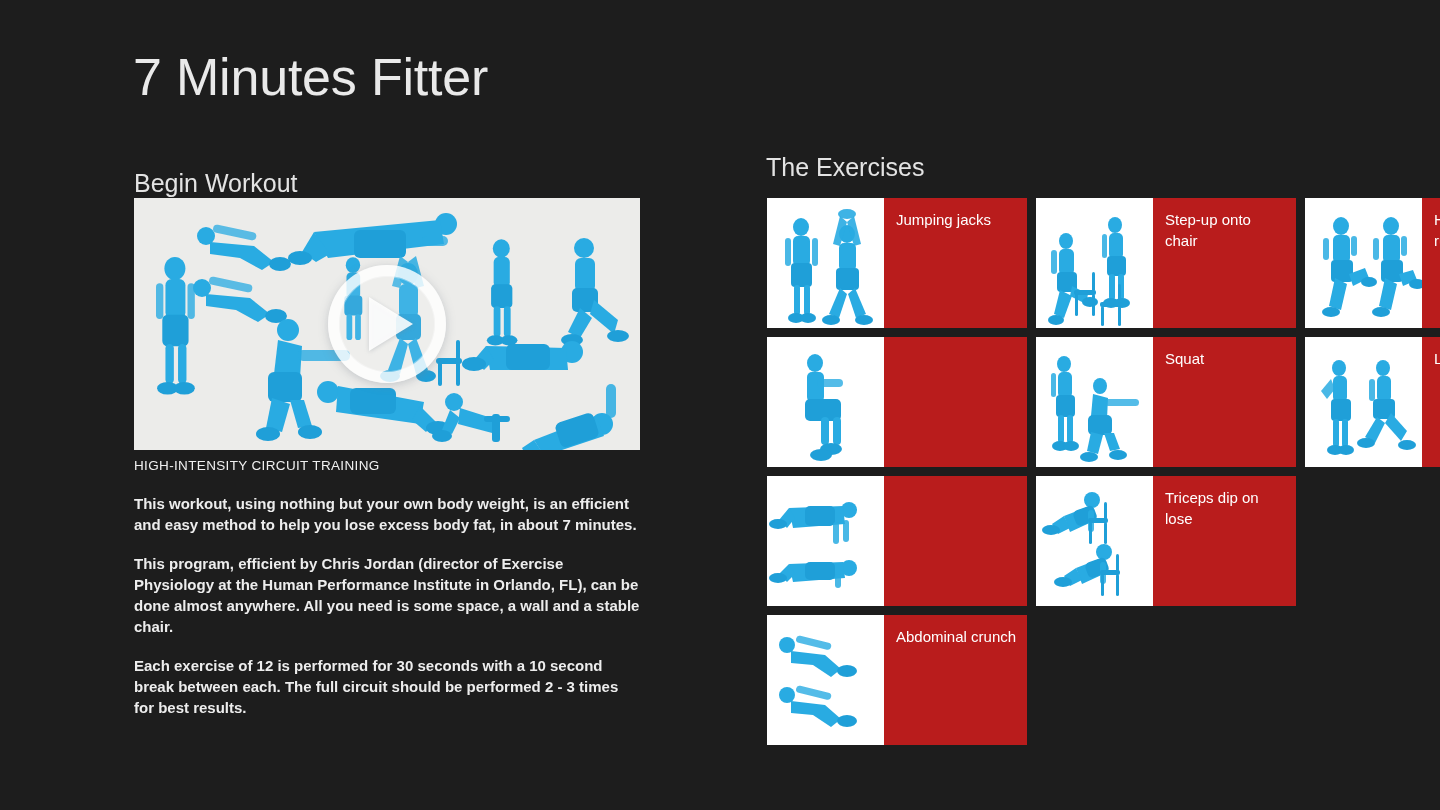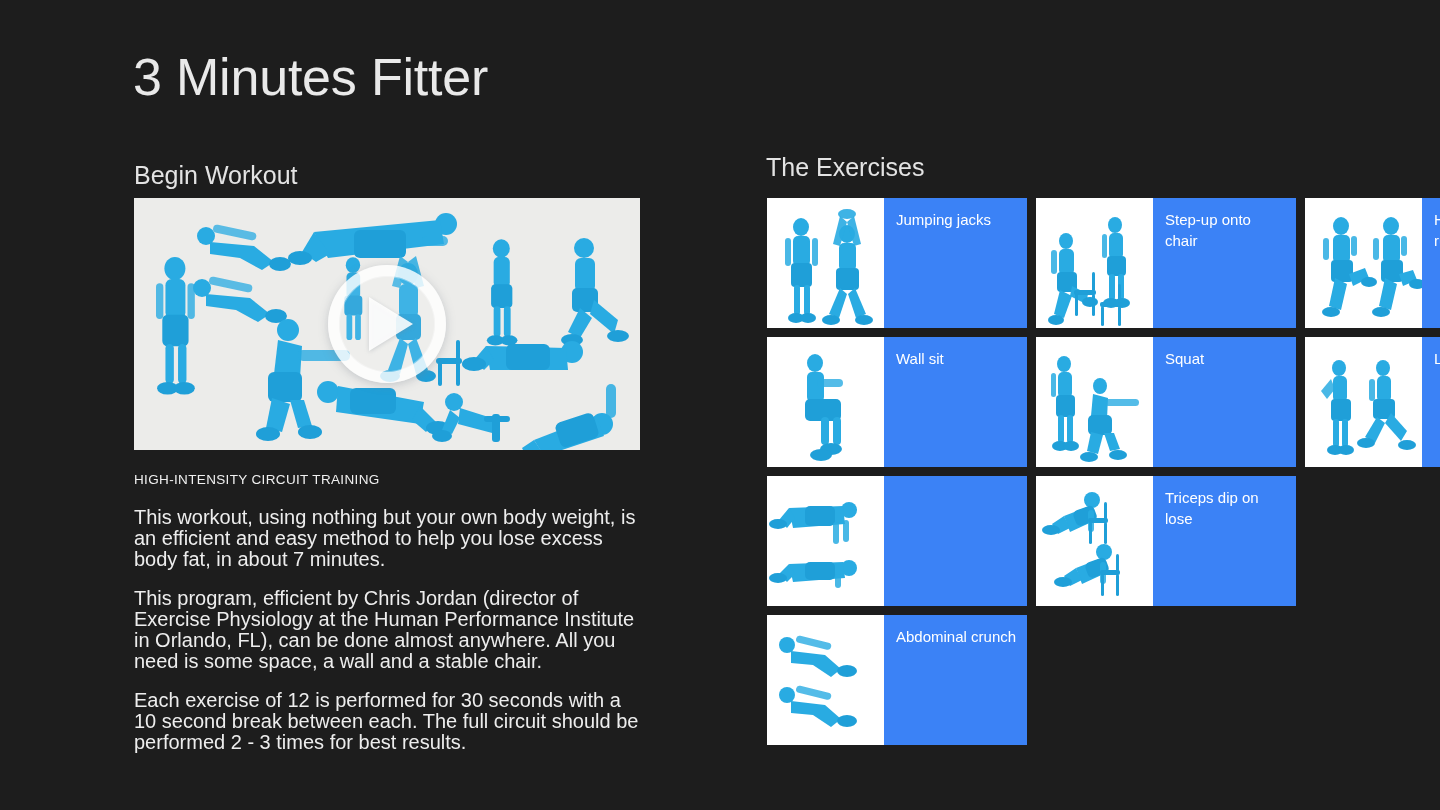--- a/index.html
+++ b/index.html
@@ -35,21 +35,21 @@
 
   
   .section-header {
     position: absolute;
     font-size: 25px;
     font-weight: 300;
     color: #e3e3e3;
     line-height: 1.1;
     white-space: nowrap;
   }
-  .section-header.left  { left: 134px; top: 162px; text-align: right; }
+  .section-header.left  { left: 134px; top: 170px; text-align: right; }
   .section-header.right { left: 766px; top: 154px; }
 
   
   .left-col {
     position: absolute;
     left: 134px;
     top: 198px;
     width: 506px;
   }
 
@@ -85,32 +85,32 @@
     margin-left: -18px;
     margin-top: -27px;
     width: 0; height: 0;
     border-style: solid;
     border-width: 27px 0 27px 44px;
     border-color: transparent transparent transparent rgba(255,255,255,0.88);
     filter: drop-shadow(0 1px 2px rgba(120,130,140,0.35));
   }
 
   .kicker {
-    margin-top: 22px;
+    margin-top: 8px;
     font-size: 13.5px;
     font-weight: 400;
     letter-spacing: 0.35px;
     color: #f0f0f0;
     line-height: 1.25;
   }
 
   .body-para {
     margin-top: 18px;
-    font-size: 20px;
-    font-weight: 400;
+    font-size: 15px;
+    font-weight: 700;
     color: #ededed;
     line-height: 21px;
     max-width: 506px;
   }
 
   
   .tiles {
     position: absolute;
     left: 767px;
     top: 198px;
@@ -119,21 +119,21 @@
   .tile-row {
     display: flex;
     gap: 9px;
     margin-bottom: 9px;
   }
   .tile {
     display: flex;
     width: 260px;
     height: 130px;
     flex: 0 0 auto;
-    background: #3b82f6;
+    background: #b91c1c;
     cursor: pointer;
     overflow: hidden;
   }
   .tile-img {
     width: 117px;
     height: 130px;
     flex: 0 0 117px;
     background: #ffffff;
     position: relative;
     overflow: hidden;
@@ -147,21 +147,21 @@
     color: #ffffff;
     line-height: 21px;
     overflow: hidden;
   }
 </style>
 </head>
 <body>
 
 <div class="app">
 
-  <div class="page-title">3 Minutes Fitter</div>
+  <div class="page-title">7 Minutes Fitter</div>
 
   <div class="section-header left">Begin Workout</div>
 
   <div class="section-header right">The Exercises</div>
 
   <div class="left-col">
 
     <div class="video-thumb">
       <svg viewBox="0 0 506 252" preserveAspectRatio="none">
         <rect x="0" y="0" width="506" height="252" fill="#ececea"></rect>
@@ -429,21 +429,20 @@
               <rect x="12" y="48" width="36" height="22" rx="5" fill="#1f9fd8"></rect>
               <rect x="24" y="28" width="26" height="8" rx="4" opacity="0.8"></rect>
               <rect x="40" y="66" width="8" height="28" rx="4"></rect>
               <rect x="28" y="66" width="8" height="28" rx="4"></rect>
               <ellipse cx="38" cy="98" rx="11" ry="6" fill="#1f9fd8"></ellipse>
               <ellipse cx="28" cy="104" rx="11" ry="6" fill="#1f9fd8"></ellipse>
             </g>
           </g>
             </svg>
         </div>
-        <div class="tile-label">Wall sit</div>
       </div>
 
       <div class="tile">
         <div class="tile-img">
           <svg viewBox="0 0 117 130">
               <g fill="#29abe2">
             <g transform="translate(10,18)">
               <ellipse cx="18" cy="9" rx="7" ry="8"></ellipse>
               <rect x="12" y="17" width="14" height="26" rx="5"></rect>
               <rect x="10" y="40" width="19" height="22" rx="4" fill="#1f9fd8"></rect>

